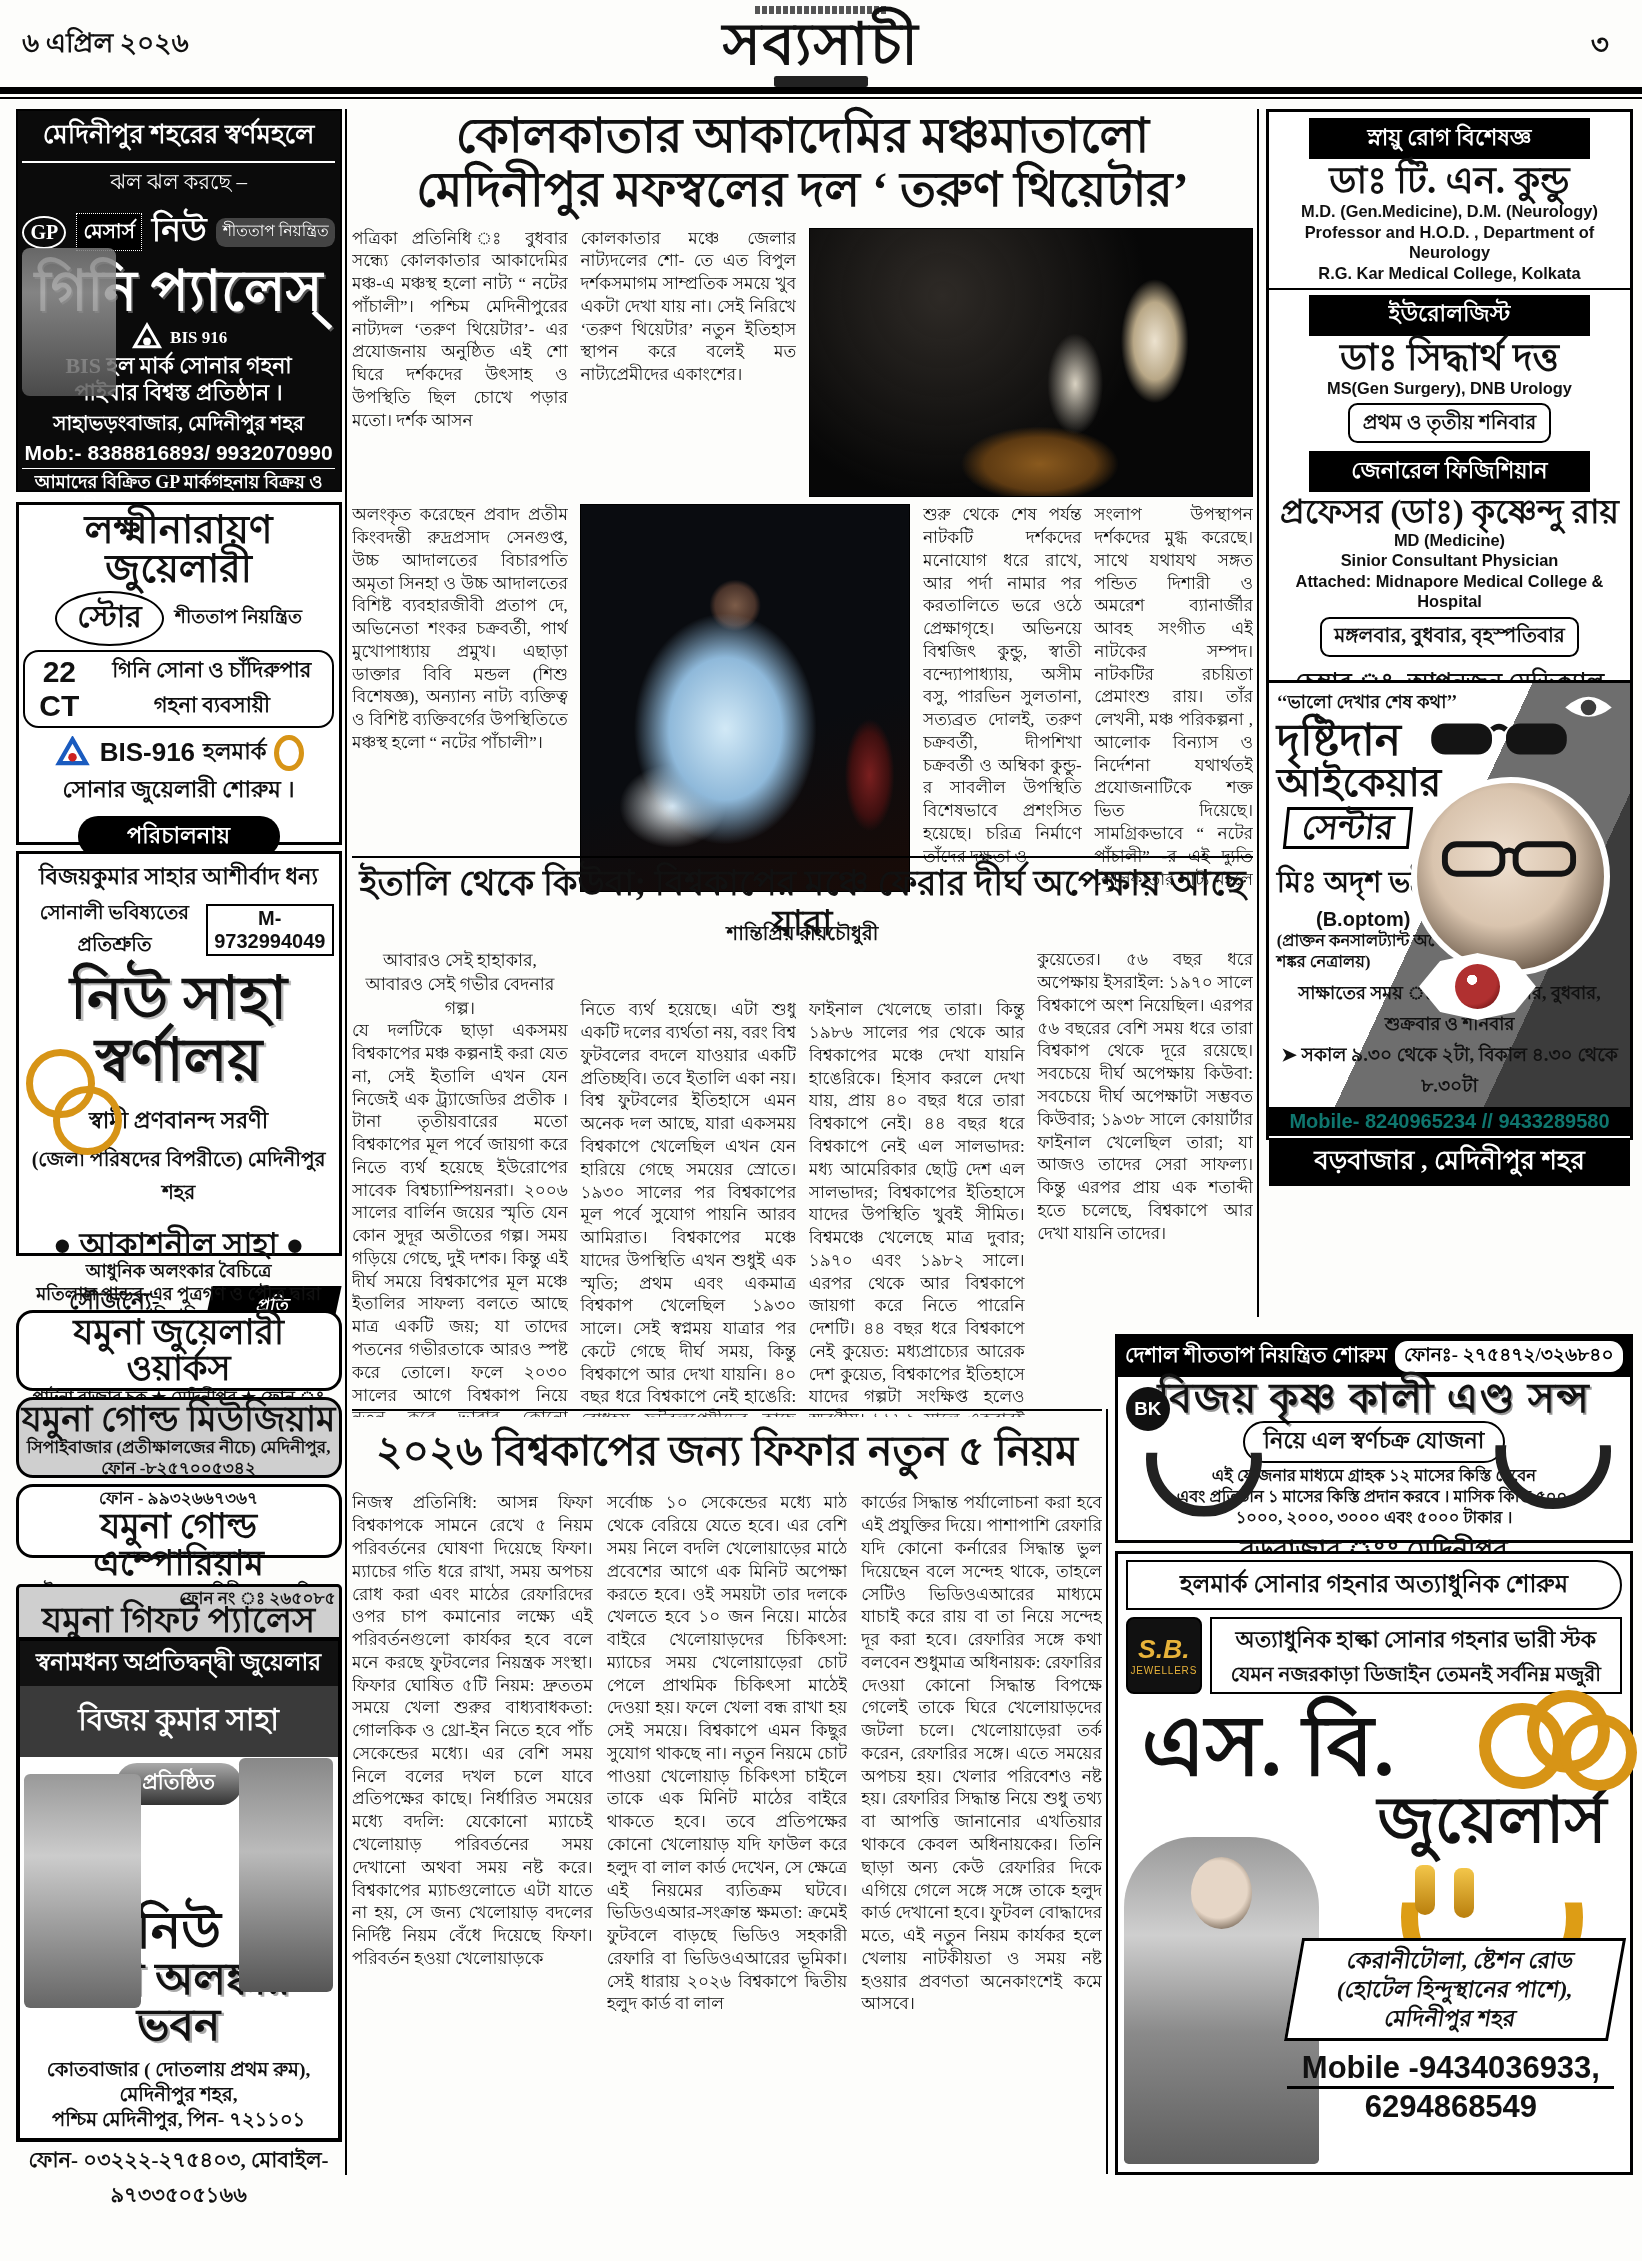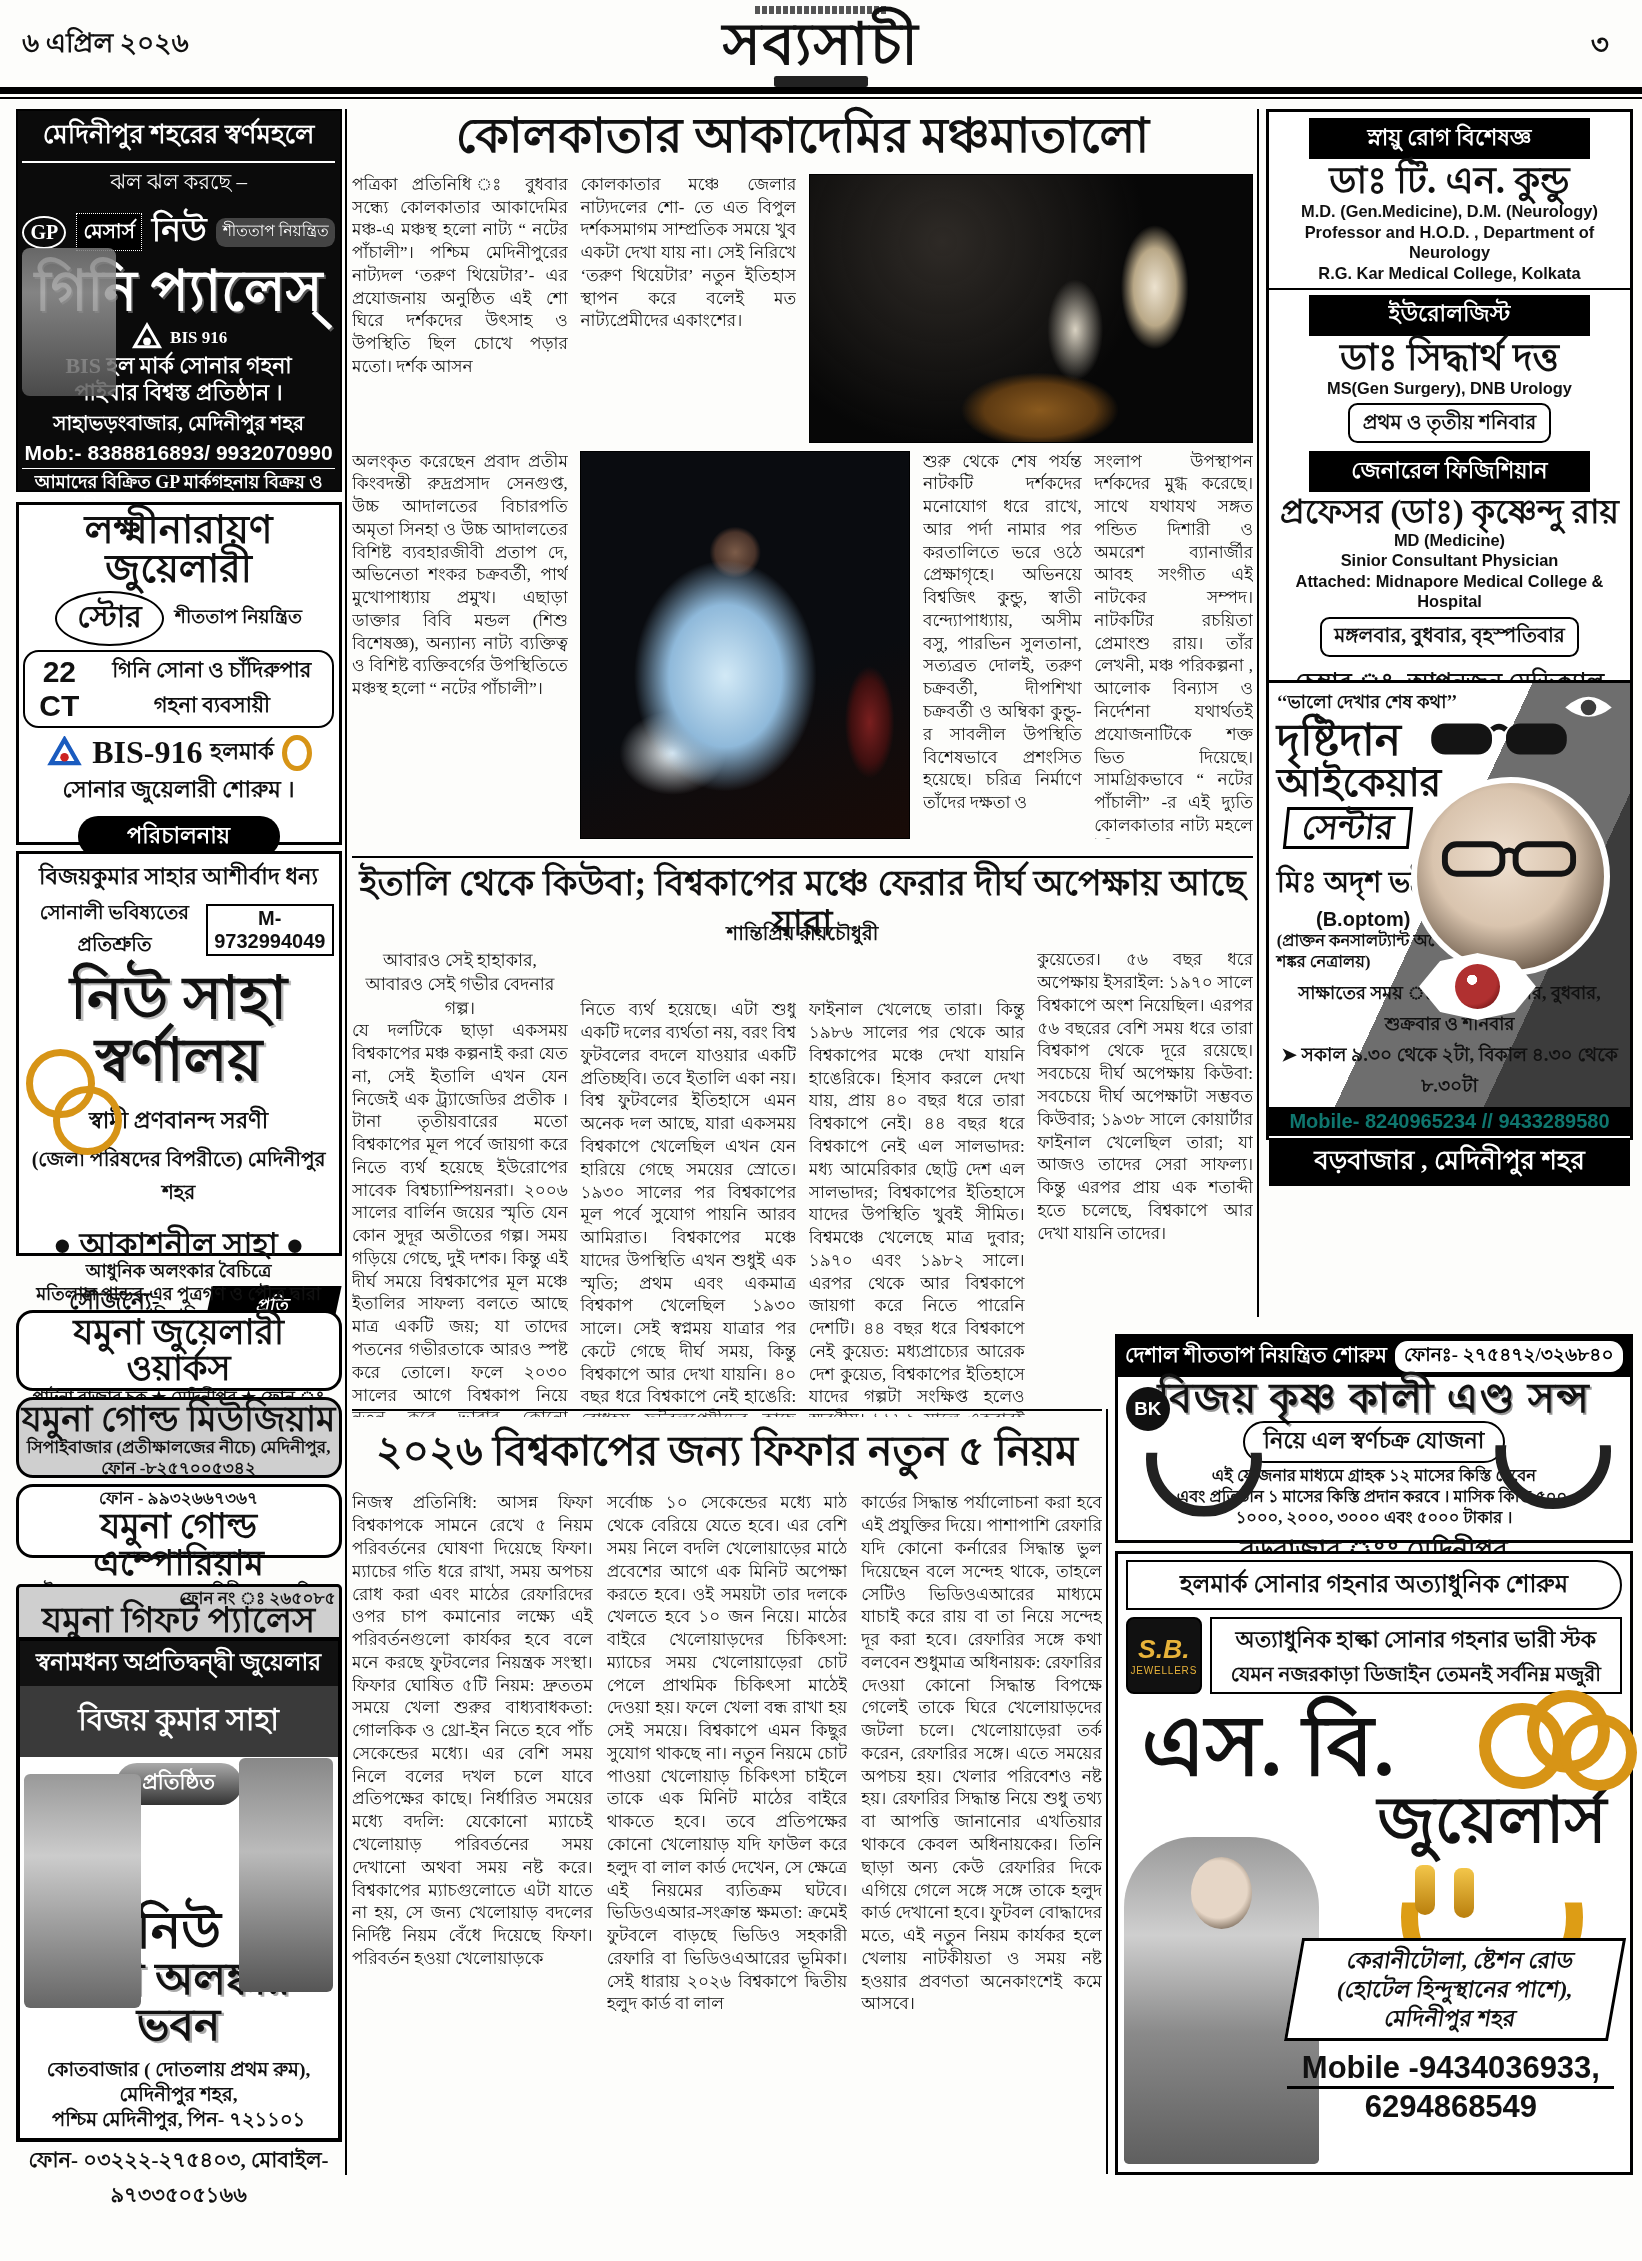--- a/index.html
+++ b/index.html
@@ -49,21 +49,21 @@
 
   
   .ad-laxmi{left:15.6px;top:502px;width:326px;height:343px;background:#fff;text-align:center;padding:4.7px;}
   .laxmi-name{font-size:39px;font-weight:900;line-height:1.0;}
   .laxmi-row2{display:flex;justify-content:center;align-items:center;gap:11px;margin-top:3.1px;}
   .laxmi-store{border:2.3px solid #000;border-radius:50%;padding:0 20px;font-size:30px;font-weight:900;}
   .laxmi-ac{font-size:18.7px;font-weight:bold;}
   .laxmi-ct{border:2.3px solid #000;border-radius:15.6px;margin-top:4.7px;padding:1.6px 4.7px;font-size:21px;font-weight:bold;display:flex;gap:7.8px;justify-content:center;align-items:center;}
   .laxmi-ct b{font-size:30px;font-family:"Liberation Sans",sans-serif;}
   .laxmi-bisrow{display:flex;justify-content:center;align-items:center;gap:7.8px;margin-top:6.2px;}
-  .laxmi-bis{font-size:32px;font-weight:900;font-family:Liberation Serif, serif;}
+  .laxmi-bis{font-size:26px;font-weight:900;font-family:Liberation Sans, sans-serif;}
   .laxmi-showroom{font-size:22.6px;font-weight:bold;}
   .laxmi-manag{background:#000;color:#fff;border-radius:20px;width:65%;margin:6.2px auto 0;font-size:22.6px;font-weight:bold;padding:1.6px 0;}
   .laxmi-owners{font-size:18px;font-weight:bold;margin-top:6.2px;line-height:1.3;}
   .laxmi-addr{font-size:22px;font-weight:bold;margin-top:3.1px;}
   .laxmi-mob{font-size:22.6px;font-weight:bold;font-family:"Liberation Sans",sans-serif;border-top:2.3px solid #000;margin-top:4.7px;padding-top:3.1px;}
   .gold-ring{border:7.8px solid #d79416;border-radius:50%;display:inline-block;}
 
   
   .ad-saha1{left:15.6px;top:851px;width:326px;height:405px;background:#fff;text-align:center;padding:4.7px;}
   .saha1-bless{font-size:22.6px;font-weight:bold;}
@@ -353,20 +353,21 @@
     <div class="saha2-name">সাহা অলঙ্কার ভবন</div>
     <div class="saha2-addr">
       <div>কোতবাজার  ( দোতলায় প্রথম রুম),  মেদিনীপুর শহর,</div>
       <div>পশ্চিম মেদিনীপুর,  পিন- ৭২১১০১</div>
     </div>
     <div class="saha2-phone">ফোন- ০৩২২২-২৭৫৪০৩,  মোবাইল- ৯৭৩৩৫০৫১৬৬</div>
   </div>
 
   <div class="abs theatre">
     <div class="th-head">কোলকাতার আকাদেমির মঞ্চমাতালো</div>
+    <div class="th-head">মেদিনীপুর মফস্বলের দল ‘ তরুণ থিয়েটার’</div>
     <div class="th-grid">
       <div class="bodytext th-c1a">পত্রিকা প্রতিনিধি ঃ বুধবার সন্ধ্যে কোলকাতার আকাদেমির মঞ্চ-এ মঞ্চস্থ হলো নাট্য “ নটের পাঁচালী”। পশ্চিম মেদিনীপুরের নাট্যদল ‘তরুণ থিয়েটার’- এর প্রযোজনায় অনুষ্ঠিত এই শো ঘিরে দর্শকদের উৎসাহ ও উপস্থিতি ছিল চোখে পড়ার মতো। দর্শক আসন</div>
       <div class="bodytext th-c2">কোলকাতার মঞ্চে জেলার নাট্যদলের শো- তে এত বিপুল দর্শকসমাগম সাম্প্রতিক সময়ে খুব একটা দেখা যায় না। সেই নিরিখে ‘তরুণ থিয়েটার’ নতুন ইতিহাস স্থাপন করে বলেই মত নাট্যপ্রেমীদের একাংশের।</div>
       <div class="photo ph1 th-p1"></div>
       <div class="bodytext th-c1b">অলংকৃত করেছেন প্রবাদ প্রতীম কিংবদন্তী রুদ্রপ্রসাদ সেনগুপ্ত, উচ্চ আদালতের বিচারপতি অমৃতা সিনহা ও উচ্চ আদালতের বিশিষ্ট ব্যবহারজীবী প্রতাপ দে, অভিনেতা শংকর চক্রবর্তী, পার্থ মুখোপাধ্যায় প্রমুখ। এছাড়া ডাক্তার বিবি মন্ডল (শিশু বিশেষজ্ঞ), অন্যান্য নাট্য ব্যক্তিত্ব ও বিশিষ্ট ব্যক্তিবর্গের উপস্থিতিতে মঞ্চস্থ হলো “ নটের পাঁচালী”।</div>
       <div class="photo ph2 th-p2"></div>
       <div class="bodytext th-c3">শুরু থেকে শেষ পর্যন্ত নাটকটি দর্শকদের মনোযোগ ধরে রাখে, আর পর্দা নামার পর করতালিতে ভরে ওঠে প্রেক্ষাগৃহে। অভিনয়ে বিশ্বজিৎ কুন্ডু, স্বাতী বন্দ্যোপাধ্যায়, অসীম বসু, পারভিন সুলতানা, সত্যব্রত দোলই, তরুণ চক্রবর্তী, দীপশিখা চক্রবর্তী ও অম্বিকা কুন্ডু-র সাবলীল উপস্থিতি বিশেষভাবে প্রশংসিত হয়েছে। চরিত্র নির্মাণে তাঁদের দক্ষতা ও</div>
       <div class="bodytext th-c4">সংলাপ উপস্থাপন দর্শকদের মুগ্ধ করেছে। সাথে যথাযথ সঙ্গত পন্ডিত দিশারী ও অমরেশ ব্যানার্জীর আবহ সংগীত এই নাটকের সম্পদ। নাটকটির রচয়িতা প্রেমাংশু রায়। তাঁর লেখনী, মঞ্চ পরিকল্পনা , আলোক বিন্যাস ও নির্দেশনা যথার্থতই প্রযোজনাটিকে শক্ত ভিত দিয়েছে। সামগ্রিকভাবে “ নটের পাঁচালী” -র এই দ্যুতি কোলকাতার নাট্য মহলে ইতিবাচক সাড়া ফেলেছে বলে জানা গেছে। বাংলা নাট্য জগতে ইতিহাস তৈরি করবে ‘নটের পাঁচালী’।</div>
     </div>
   </div>

